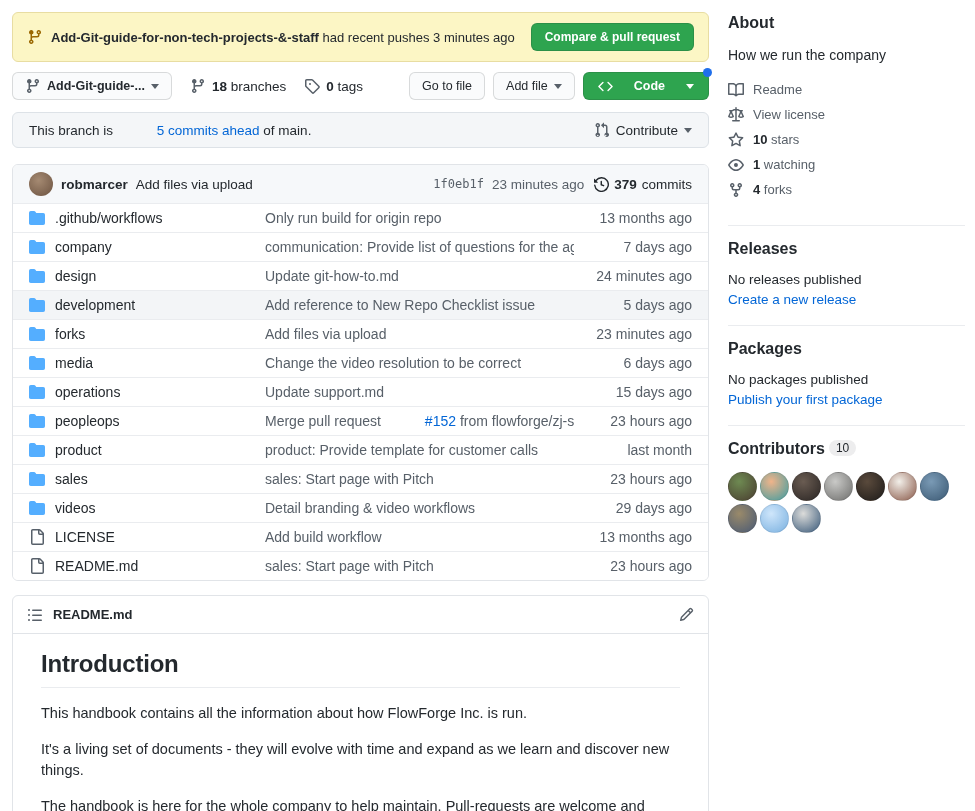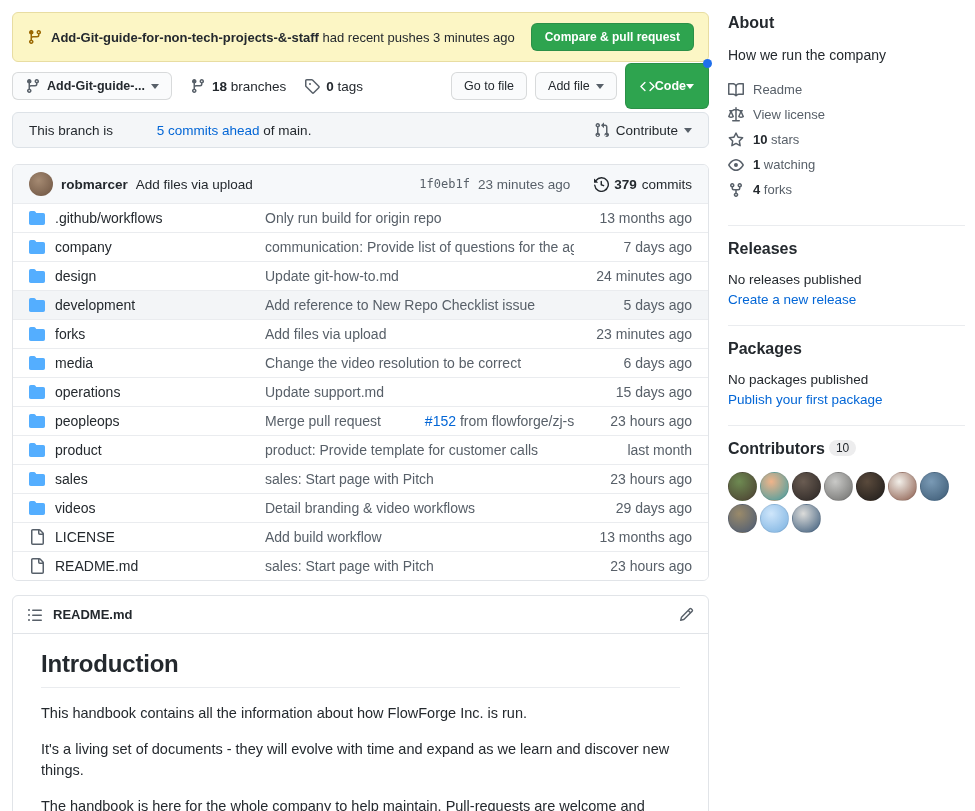--- a/index.html
+++ b/index.html
@@ -43,22 +43,22 @@
     font-family: inherit;
   }
   .branch-btn { font-weight: bold; }
   .caret { width: 0; height: 0; border-left: 4px solid transparent; border-right: 4px solid transparent; border-top: 5px solid #586069; display:inline-block; }
   .btn-green .caret, .code-btn .caret { border-top-color: #fff; }
   .counts { display: flex; align-items: center; gap: 6px; margin-left: 18px; font-size: 13.5px; }
   .counts b { font-weight: bold; }
   .toolbar-right { margin-left: auto; display: flex; align-items: center; gap: 8px; position: relative; }
   .code-btn {
     background: #2ea44f; color: #fff; font-weight: bold; font-size: 12.5px;
-    border: 1px solid rgba(27,31,35,.15); border-radius: 6px; height: 46px;
-    display: inline-flex; align-items: center; gap: 0; padding: 0 14px; cursor: pointer;
+    border: 1px solid rgba(27,31,35,.15); border-radius: 6px; height: 28px;
+    display: inline-flex; align-items: center; gap: 21px; padding: 0 14px; cursor: pointer;
     font-family: inherit;
   }
   .code-btn .octicon { fill: #fff; }
   .notif-dot {
     position: absolute; right: -3px; top: -4px; width: 9px; height: 9px;
     border-radius: 50%; background: #1f6feb;
   }
 
   
   .status-bar {
@@ -76,21 +76,21 @@
   }
   .commit-header {
     background: #f6f8fa; height: 38px; display: flex; align-items: center;
     padding: 0 16px; gap: 8px; font-size: 13.5px;
   }
   .avatar-sm { width: 24px; height: 24px; border-radius: 50%;
     background: radial-gradient(circle at 40% 35%, #a58a72, #6b5240); flex: none; }
   .commit-author { font-weight: bold; }
   .commit-right { margin-left: auto; display: flex; align-items: center; gap: 8px; color: #586069; }
   .sha { font-family: "DejaVu Sans Mono", "Liberation Mono", monospace; font-size: 12px; }
-  .commits-count { display: flex; align-items: center; gap: 5px; color: #24292e; margin-left: 16px; }
+  .commits-count { display: flex; align-items: center; gap: 5px; color: #24292e; margin-left: 2px; }
   .commits-count .octicon { fill: #24292e; }
   .commits-count b { font-weight: bold; }
 
   .file-row {
     height: 29px; display: flex; align-items: center; padding: 0 16px;
     border-top: 1px solid #eaecef; background: #fff; font-size: 14px;
   }
   .file-row.hl { background: #f3f5f7; }
   .file-icon { width: 16px; margin-right: 10px; flex: none; }
   .file-name { width: 210px; flex: none; white-space: nowrap; overflow: hidden; }

